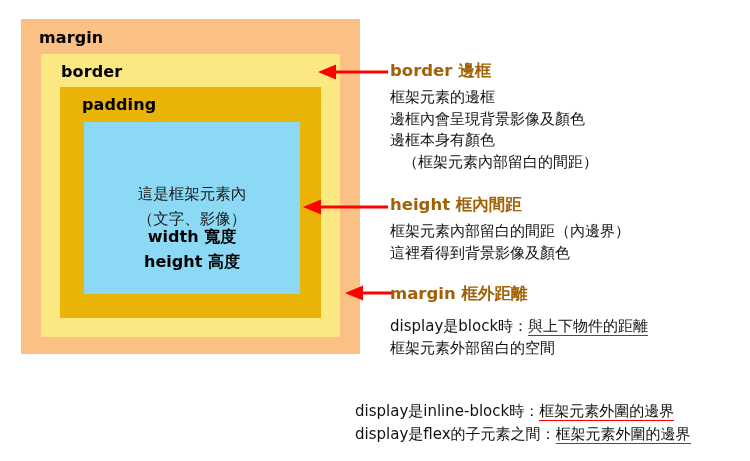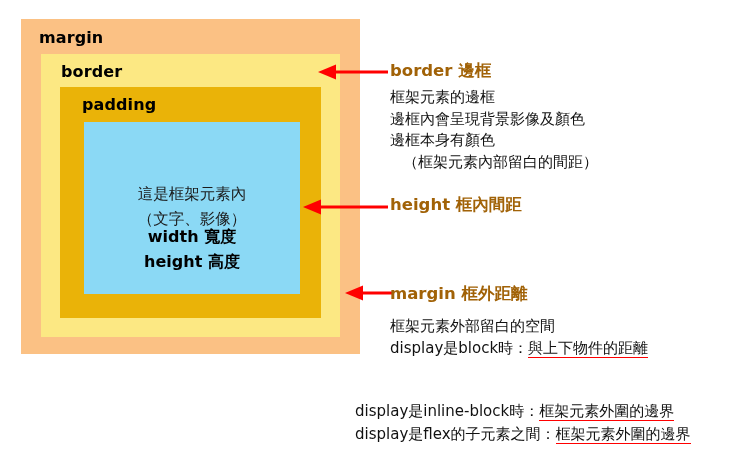--- a/index.html
+++ b/index.html
@@ -191,29 +191,33 @@
     <div class="annot-body" style="margin-top:6px;">
       <span class="bl">框架元素的邊框</span>
       <span class="bl">邊框內會呈現背景影像及顏色</span>
       <span class="bl">邊框本身有顏色</span>
       <span class="bl indent">（框架元素內部留白的間距）</span>
     </div>
   </div>
 
   <div class="annot" style="left:390px; top:195px;">
     <div class="annot-title">height 框內間距</div>
+    <div class="annot-body" style="margin-top:6px;">
+      <span class="bl">框架元素內部留白的間距（內邊界）</span>
+      <span class="bl">這裡看得到背景影像及顏色</span>
+    </div>
   </div>
 
   <div class="annot" style="left:390px; top:284px;">
     <div class="annot-title">margin 框外距離</div>
     <div class="annot-body" style="margin-top:12px;">
-      <span class="bl">框架元素外部留白的空間</span>
       <span class="bl">
         <span>display是block時：</span><span class="ul-red">與上下物件的距離</span>
       </span>
+      <span class="bl">框架元素外部留白的空間</span>
     </div>
   </div>
 
   <div class="wide-lines" style="left:355px; top:400px;">
     <span class="bl">
       <span>display是inline-block時：</span><span class="ul-red">框架元素外圍的邊界</span>
     </span>
     <span class="bl">
       <span>display是flex的子元素之間：</span><span class="ul-red">框架元素外圍的邊界</span>
     </span>

